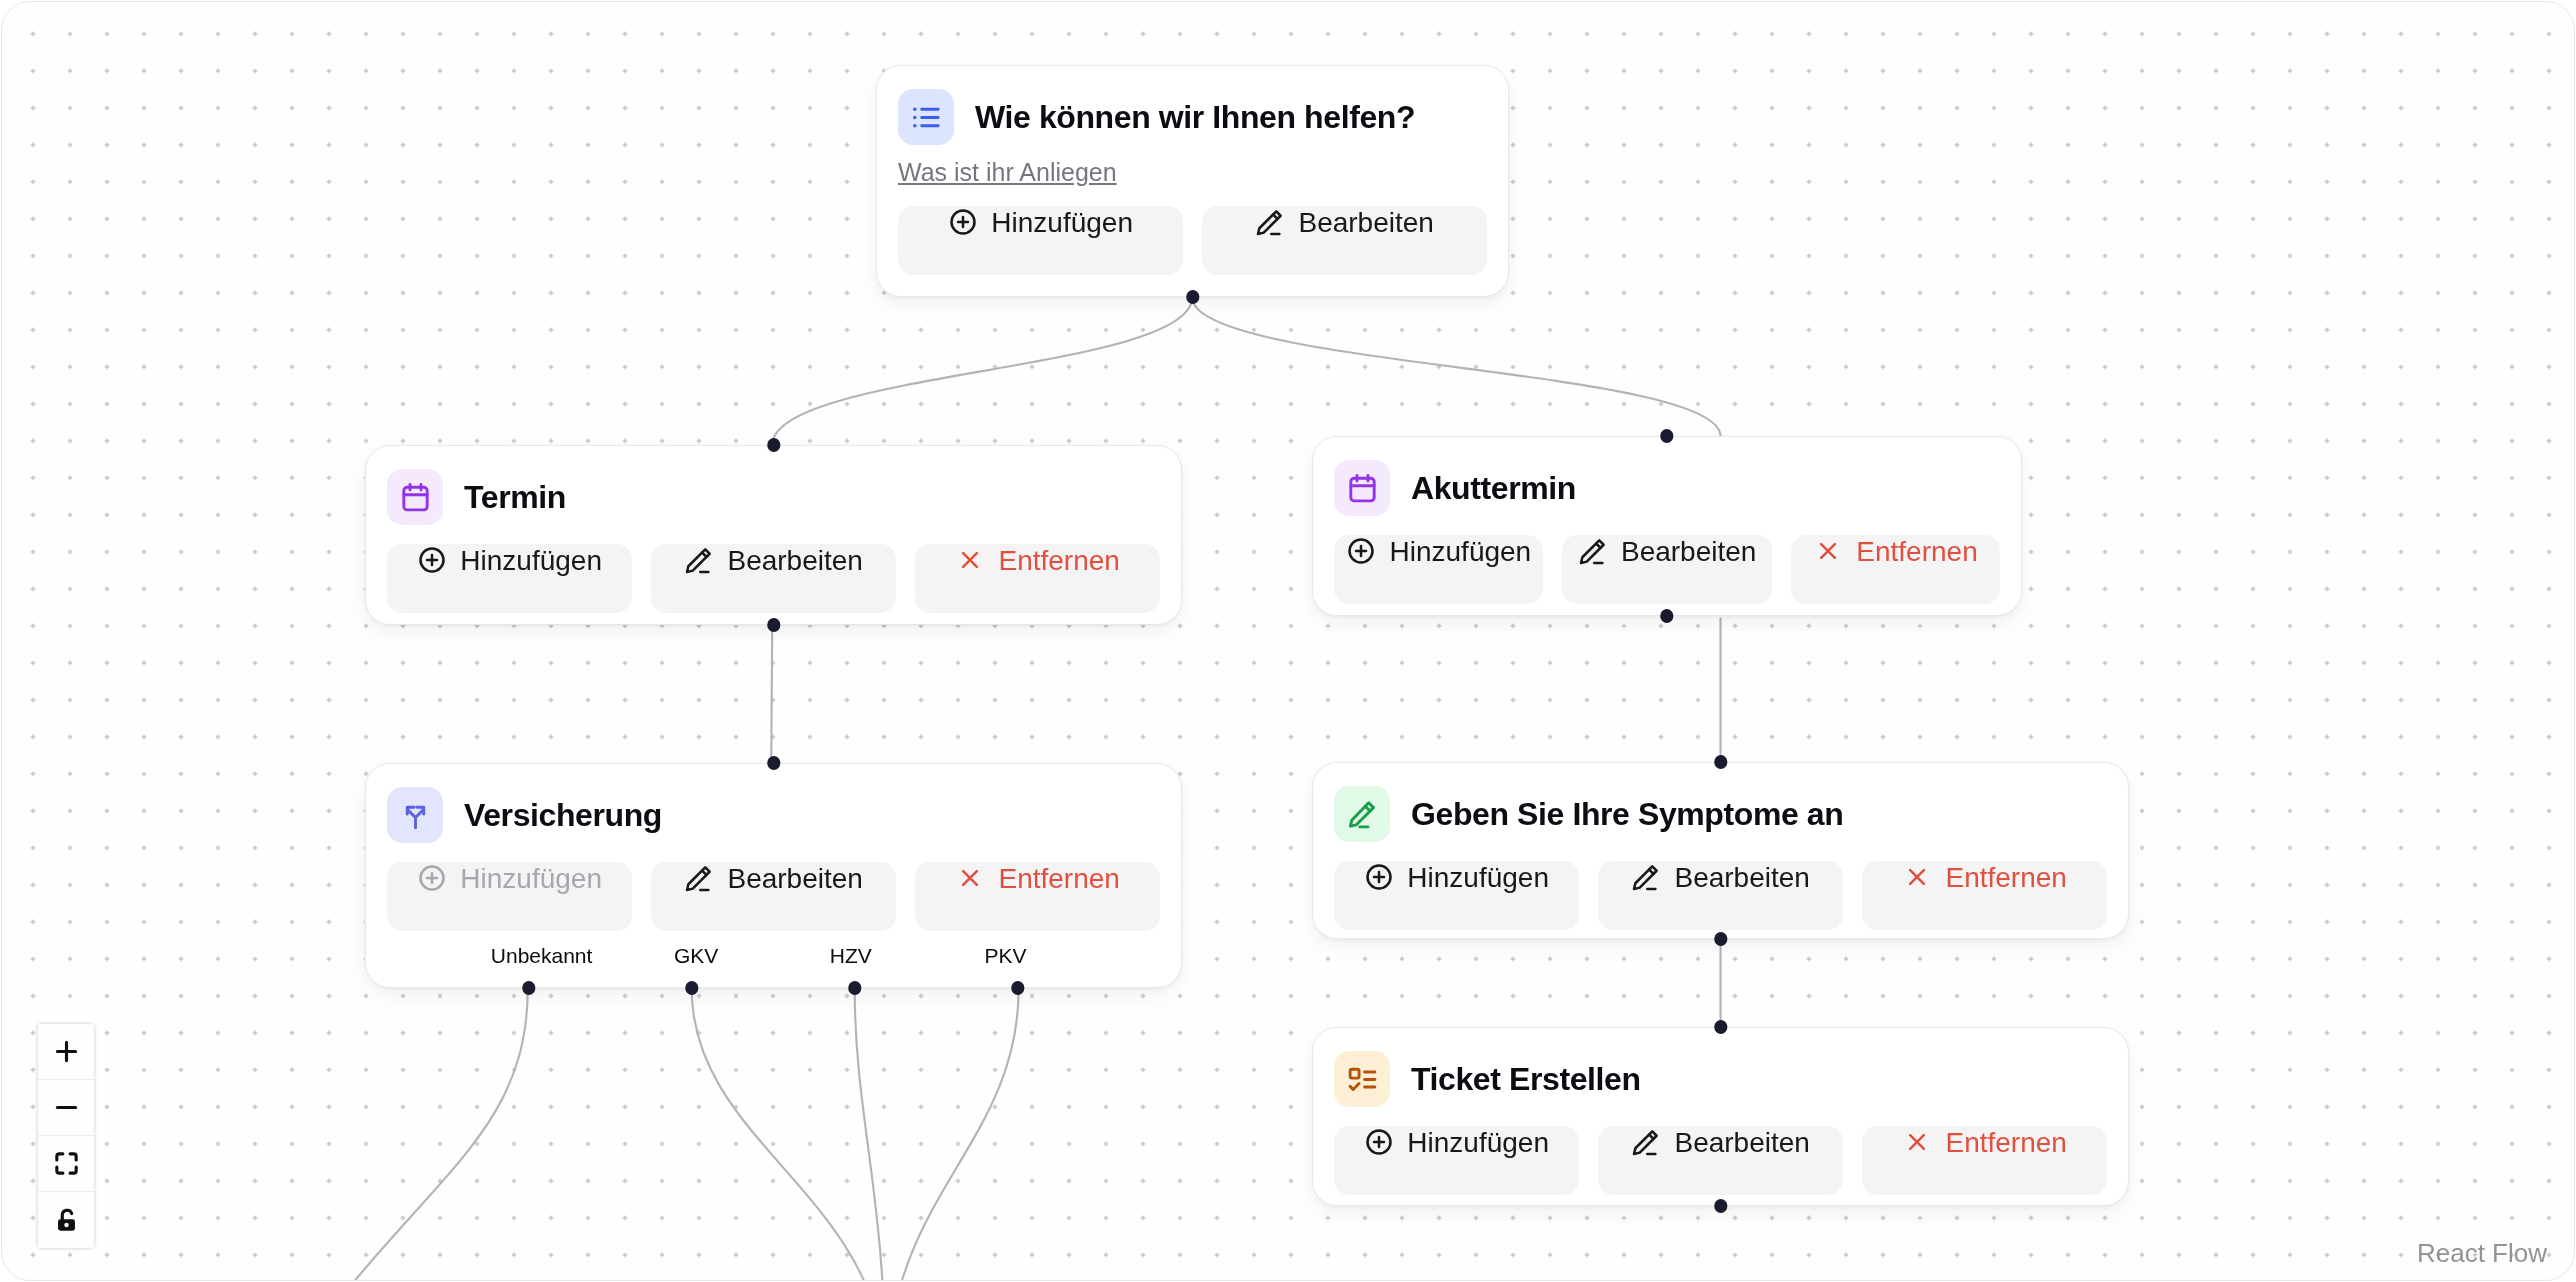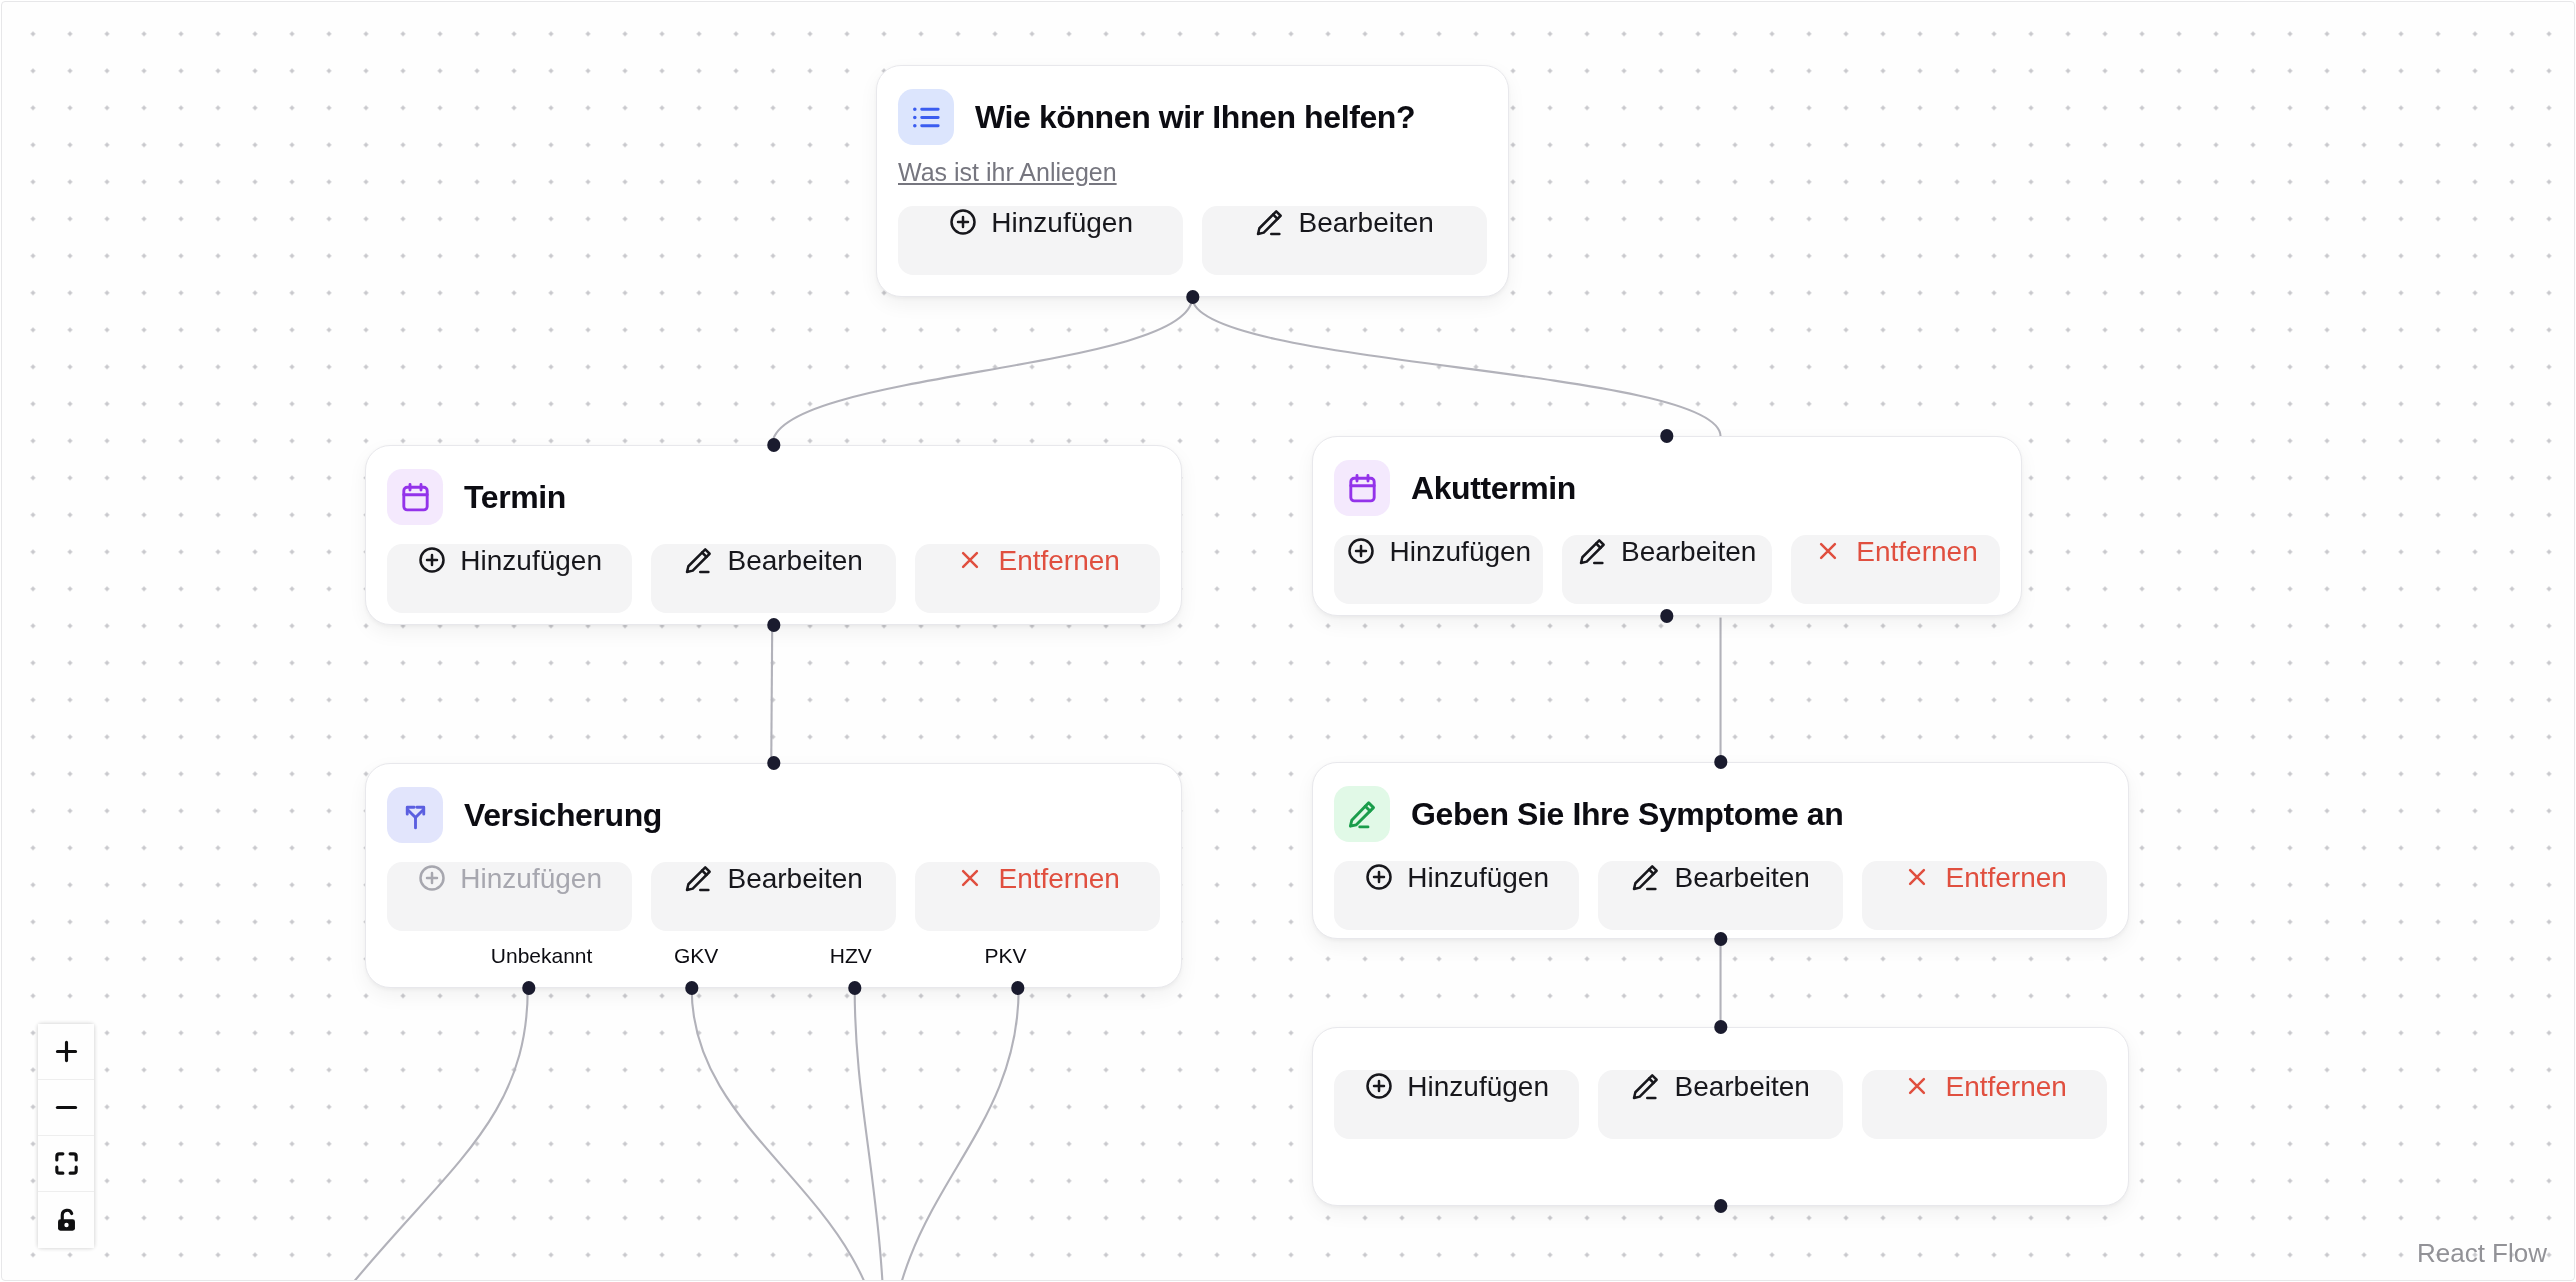--- a/index.html
+++ b/index.html
@@ -1,21 +1,21 @@
 <!DOCTYPE html>
 <html><head>
 <meta charset="utf-8">
 <style>
   html,body{margin:0;padding:0;}
   body{
     width:2576px;height:1282px;position:relative;background:#ffffff;
     font-family:"Liberation Sans", sans-serif;overflow:hidden;
   }
   .canvas{
-    position:absolute;inset:1px;border:1.9px solid #e7e7e9;border-radius:4px;
+    position:absolute;inset:1px;border:1.9px solid #e7e7e9;border-radius:29px;
     background-color:#fefefe;overflow:hidden;
     background-image:radial-gradient(circle,#c9c9cd 2.2px,transparent 2.2px);
     background-size:37px 37px;background-position:12.5px 13.4px;
   }
   .edges{position:absolute;left:0;top:0;width:2576px;height:1282px;pointer-events:none;}
   .edges path{stroke:#b2b2ba;stroke-width:2.2;fill:none;}
 
   .node{
     position:absolute;box-sizing:border-box;background:#ffffff;
     border:1.4px solid #e8e8ec;border-radius:25px;
@@ -274,20 +274,32 @@
             <path d="M6.5 6.5 17.5 17.5M17.5 6.5 6.5 17.5"></path>
           </svg>
         <span>Entfernen</span>
       </button>
     </div>
     <span class="handle top"></span>
     <span class="handle bottom"></span>
   </div>
 
   <div class="node" style="left:1310px;top:1025px;width:817px;height:179px;">
+    <div class="node-header">
+      <span class="badge badge-todo">
+        <svg viewBox="0 0 24 24">
+            <rect x="3" y="4.5" width="6.5" height="6.5" rx="1.3"></rect>
+            <path d="m3 17 2.2 2.2L9.5 14.9"></path>
+            <path d="M13.5 6.5H21"></path>
+            <path d="M13.5 12h7.5"></path>
+            <path d="M13.5 17.5H21"></path>
+          </svg>
+      </span>
+      <span class="node-title">Ticket Erstellen</span>
+    </div>
     <div class="node-buttons">
       <button class="nbtn">
         <svg viewBox="0 0 24 24">
             <circle cx="12" cy="12" r="9.2"></circle>
             <path d="M12 8v8M8 12h8"></path>
           </svg>
         <span>Hinzufügen</span>
       </button>
       <button class="nbtn">
         <svg viewBox="0 0 24 24">

